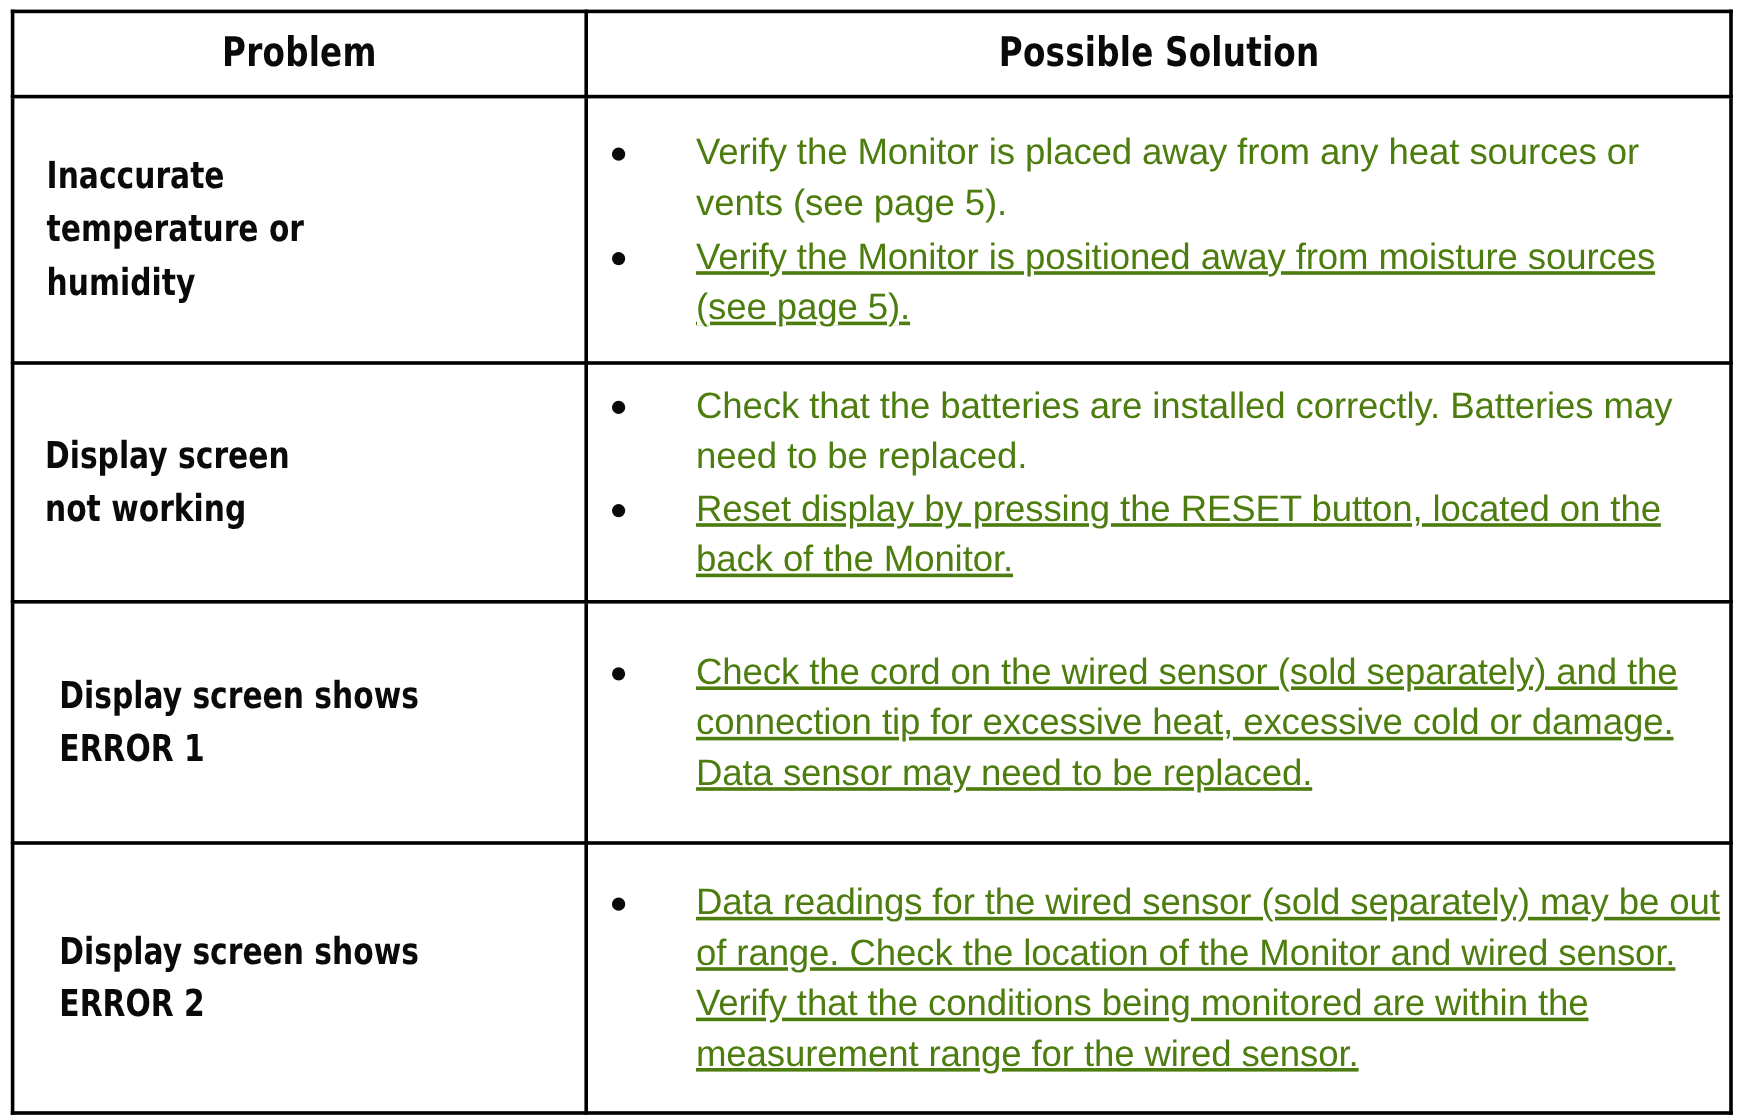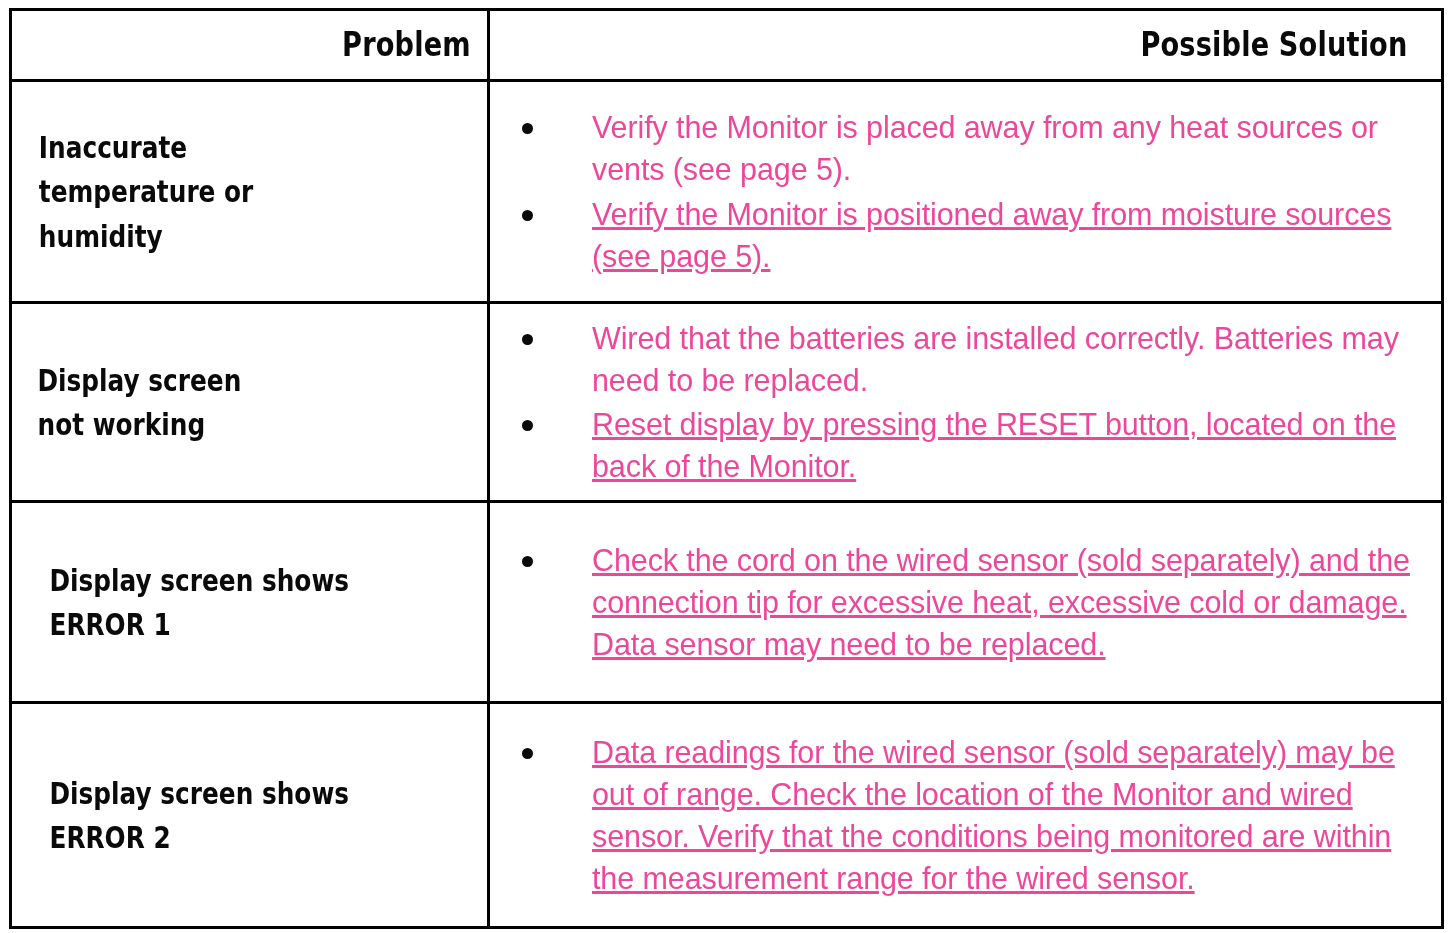--- a/index.html
+++ b/index.html
@@ -46,21 +46,21 @@
     padding: 0;
     vertical-align: middle;
   }
 
   col.col-problem { width: 478px; }
   col.col-solution { width: 954px; }
 
   
   .hdr-cell {
     height: 68px;
-    text-align: right;
+    text-align: center;
     vertical-align: middle;
   }
   .hdr-text {
     font-family: "DejaVu Sans", sans-serif;
     font-weight: 700;
     font-size: 34px;
     line-height: 1.05;
     letter-spacing: 0.2px;
     color: #0a0a0a;
     display: inline-block;
@@ -93,26 +93,26 @@
     padding: 10px 14px 10px 12px;
   }
   ul.bullets {
     list-style: none;
     margin: 0;
     padding: 0;
   }
   ul.bullets li {
     position: relative;
     padding-left: 86px;
-    margin: 0 0 2px 16px;
+    margin: 0 0 2px 4px;
     font-family: "Liberation Sans", sans-serif;
     font-weight: 400;
     font-size: 30.5px;
     line-height: 1.38;
-    color: #ec4899;
+    color: #4d7c0f;
     letter-spacing: -0.1px;
   }
   ul.bullets li:last-child { margin-bottom: 0; text-decoration: underline; }
   ul.bullets li::before {
     content: "";
     position: absolute;
     left: 16px;
     top: 17px;
     width: 11px;
     height: 11px;
@@ -170,21 +170,21 @@
         </tr>
 
         <tr class="row-2">
           <td class="problem-cell">
             <span class="problem-text">Display screen
 not working</span>
           </td>
           <td class="solution-cell">
             <ul class="bullets">
               <li>
-                <span class="bullet-body">Wired that the batteries are installed correctly. Batteries may need to be replaced.</span>
+                <span class="bullet-body">Check that the batteries are installed correctly. Batteries may need to be replaced.</span>
               </li>
               <li>
                 <span class="bullet-body">Reset display by pressing the RESET button, located on the back of the Monitor.</span>
               </li>
             </ul>
           </td>
         </tr>
 
         <tr class="row-3">
           <td class="problem-cell">

